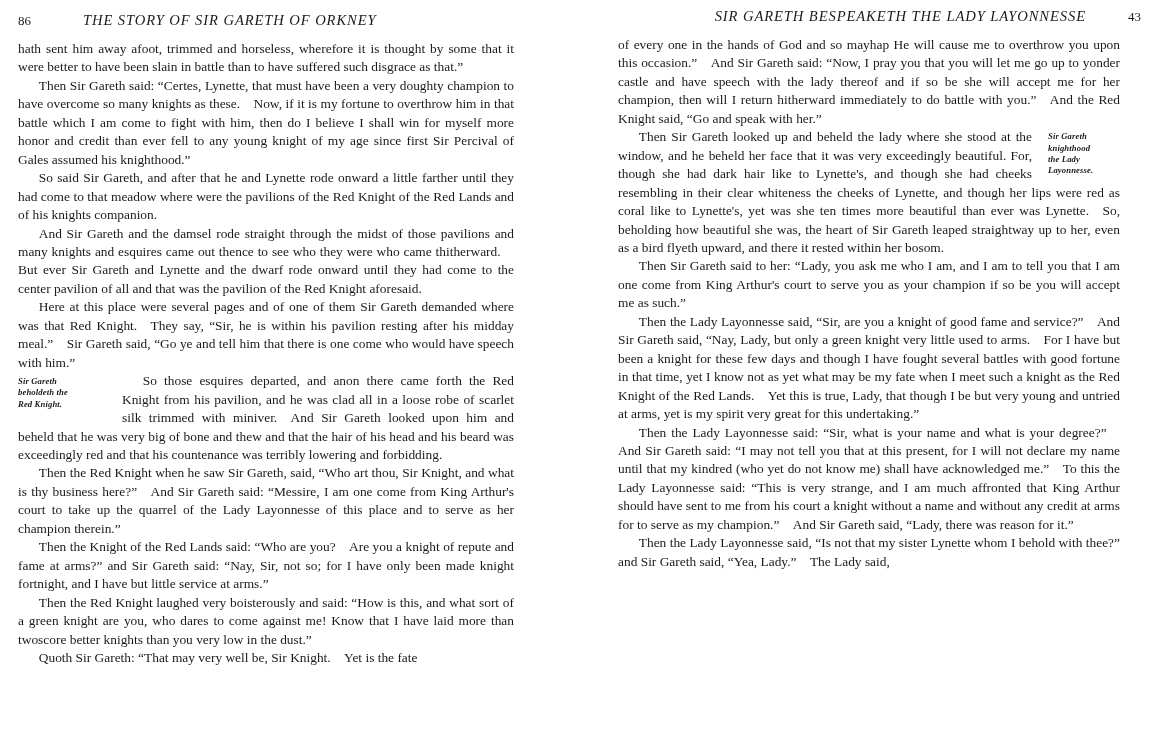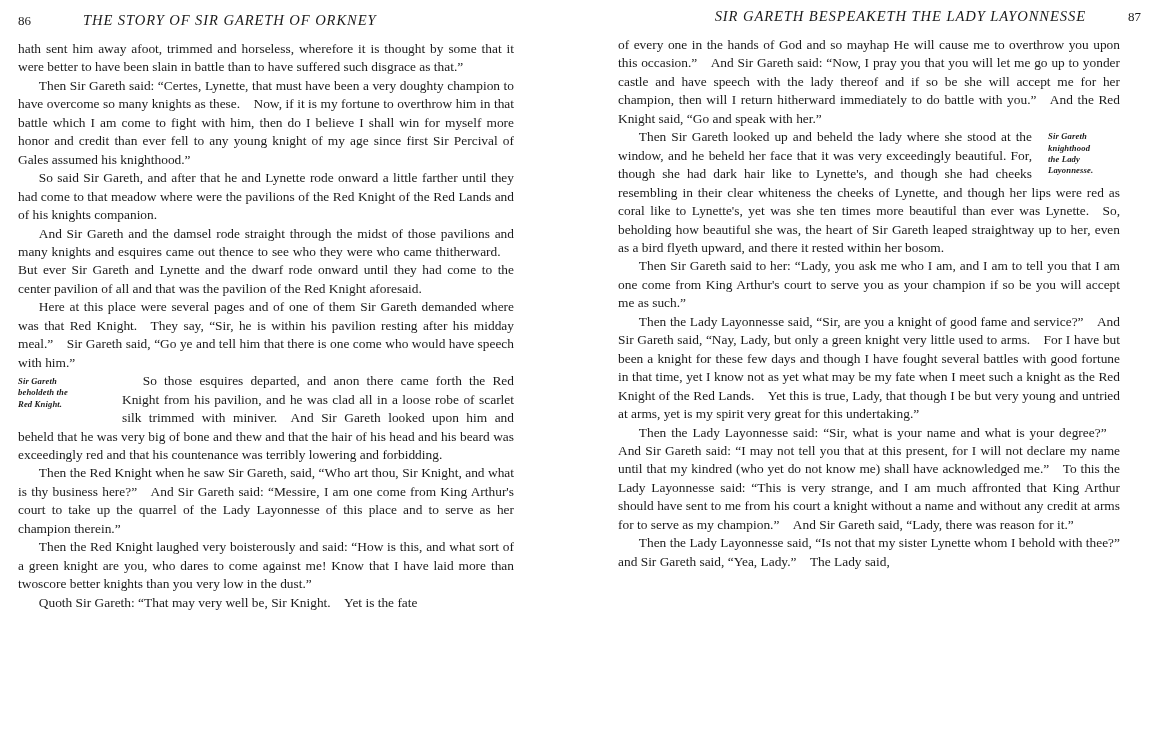--- a/index.html
+++ b/index.html
@@ -119,30 +119,31 @@
       <p>Here at this place were several pages and of one of them Sir Gareth demanded where was that Red Knight. They say, “Sir, he is within his pavilion resting after his midday meal.” Sir Gareth said, “Go ye and tell him that there is one come who would have speech with him.”</p>
 
       <div class="note note-left">
         <span>Sir Gareth</span>
         <span>beholdeth the</span>
         <span>Red Knight.</span>
       </div>
       <p>So those esquires departed, and anon there came forth the Red Knight from his pavilion, and he was clad all in a loose robe of scarlet silk trimmed with miniver. And Sir Gareth looked upon him and beheld that he was very big of bone and thew and that the hair of his head and his beard was exceedingly red and that his countenance was terribly lowering and forbidding.</p>
 
       <p>Then the Red Knight when he saw Sir Gareth, said, “Who art thou, Sir Knight, and what is thy business here?” And Sir Gareth said: “Messire, I am one come from King Arthur's court to take up the quarrel of the Lady Layonnesse of this place and to serve as her champion therein.”</p>
+      <p>Then the Knight of the Red Lands said: “Who are you? Are you a knight of repute and fame at arms?” and Sir Gareth said: “Nay, Sir, not so; for I have only been made knight fortnight, and I have but little service at arms.”</p>
       <p>Then the Red Knight laughed very boisterously and said: “How is this, and what sort of a green knight are you, who dares to come against me! Know that I have laid more than twoscore better knights than you very low in the dust.”</p>
       <p>Quoth Sir Gareth: “That may very well be, Sir Knight. Yet is the fate</p>
     </div>
   </div>
 
   <div class="page page-right">
 
     <div class="runhead runhead-right">
       <span class="runtitle">SIR GARETH BESPEAKETH THE LADY LAYONNESSE</span>
-      <span class="folio">87</span>
+      <span class="folio">43</span>
     </div>
 
     <div class="textblock">
       <p class="noindent">of every one in the hands of God and so mayhap He will cause me to overthrow you upon this occasion.” And Sir Gareth said: “Now, I pray you that you will let me go up to yonder castle and have speech with the lady thereof and if so be she will accept me for her champion, then will I return hitherward immediately to do battle with you.” And the Red Knight said, “Go and speak with her.”</p>
 
       <div class="note note-right">
         <span>Sir Gareth</span>
         <span>knighthood</span>
         <span>the Lady</span>
         <span>Layonnesse.</span>

